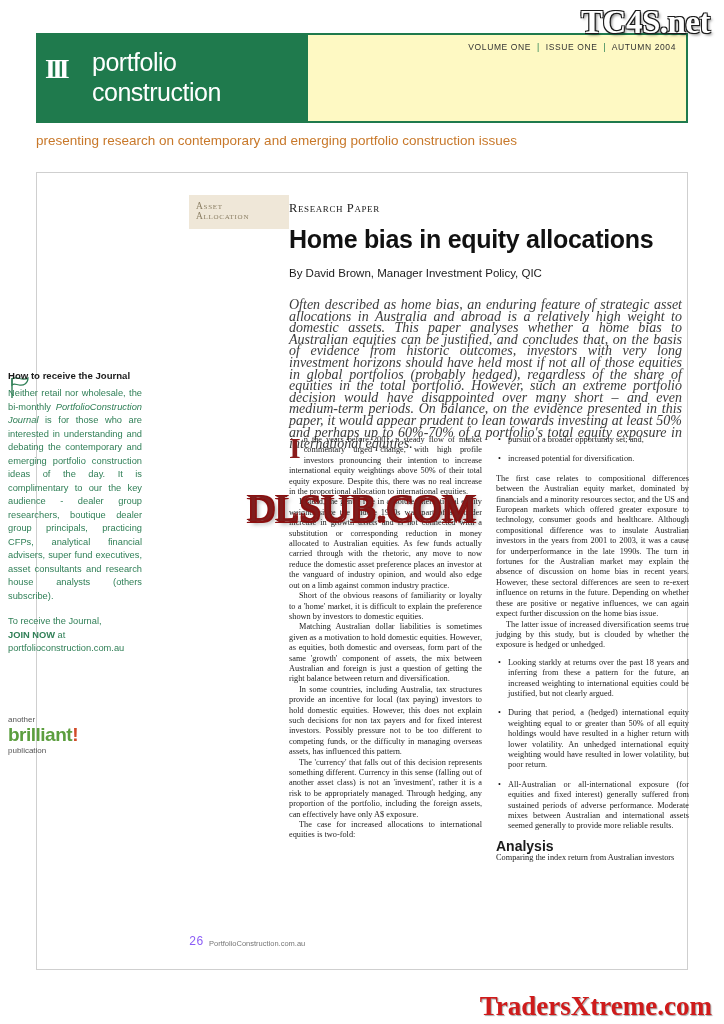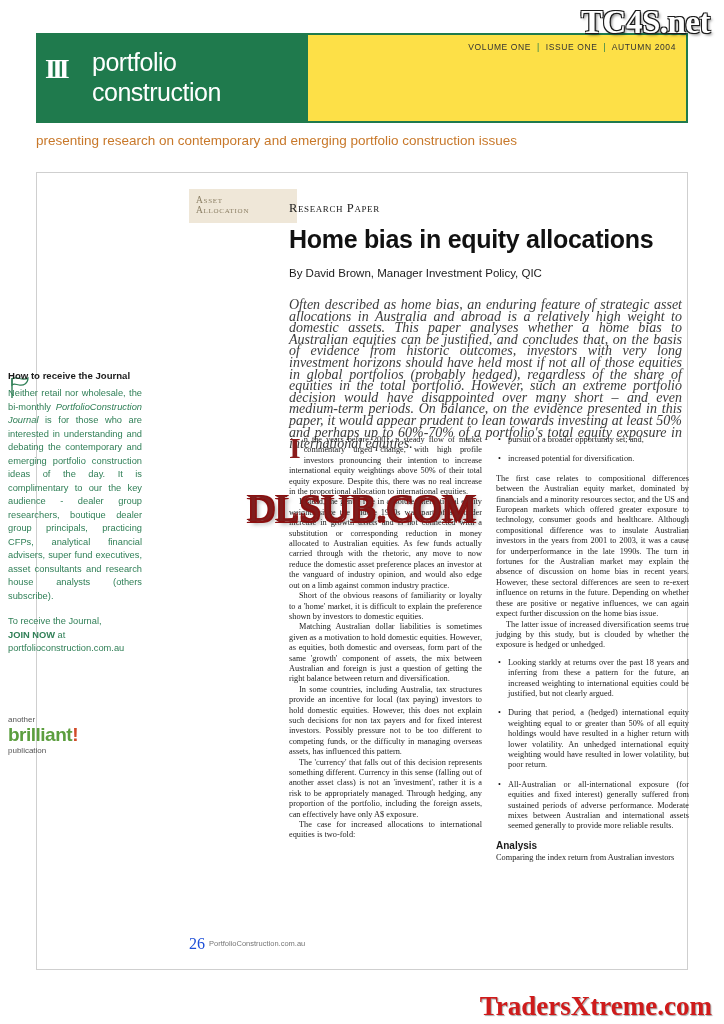--- a/index.html
+++ b/index.html
@@ -98,21 +98,21 @@
   }
   .mast-right {
     position: absolute;
     top: 0;
     left: 272px;
     width: 380px;
     height: 90px;
     border: 2px solid #1f7a4d;
     border-left: none;
     box-sizing: border-box;
-    background: #fde047;
+    background: #fef9c3;
   }
   .mast-meta {
     position: absolute;
     top: 7px;
     right: 10px;
     font-size: 8.5px;
     color: #333333;
     letter-spacing: 0.6px;
   }
   .mast-meta .sep { color: #1f7a4d; margin: 0 3px; }
@@ -191,22 +191,22 @@
     color: #5c9e3f;
     letter-spacing: -0.5px;
     line-height: 22px;
   }
   .brilliant-word .dot { color: #d14a28; }
 
   
   .asset-box {
     position: absolute;
     left: 152px;
-    top: 16px;
-    width: 108px;
+    top: 22px;
+    width: 100px;
     height: 34px;
     background: #efe7d8;
   }
   .asset-box .l1, .asset-box .l2 {
     font-family: "Liberation Serif", serif;
     font-variant: small-caps;
     font-size: 9.5px;
     color: #8a7e63;
     letter-spacing: 0.7px;
     margin-left: 7px;
@@ -291,33 +291,33 @@
   }
   ul.bullets li:before {
     content: "\2022";
     position: absolute;
     left: -10px;
     top: 0;
   }
   .sec-head {
     font-family: "Liberation Sans", sans-serif;
     font-weight: bold;
-    font-size: 10px;
+    font-size: 14px;
     color: #1b1b1b;
     margin: 9px 0 2px 0;
   }
 
   
   .folio {
     position: absolute;
     left: 152px;
     top: 762px;
-    font-family: Liberation Serif, serif;
-    font-size: 16px;
-    color: #1d4ed8;
+    font-family: Liberation Mono, monospace;
+    font-size: 12px;
+    color: #8b5cf6;
   }
   .folio-src {
     position: absolute;
     left: 172px;
     top: 766px;
     font-size: 7.5px;
     color: #777777;
   }
 </style>
 </head>

